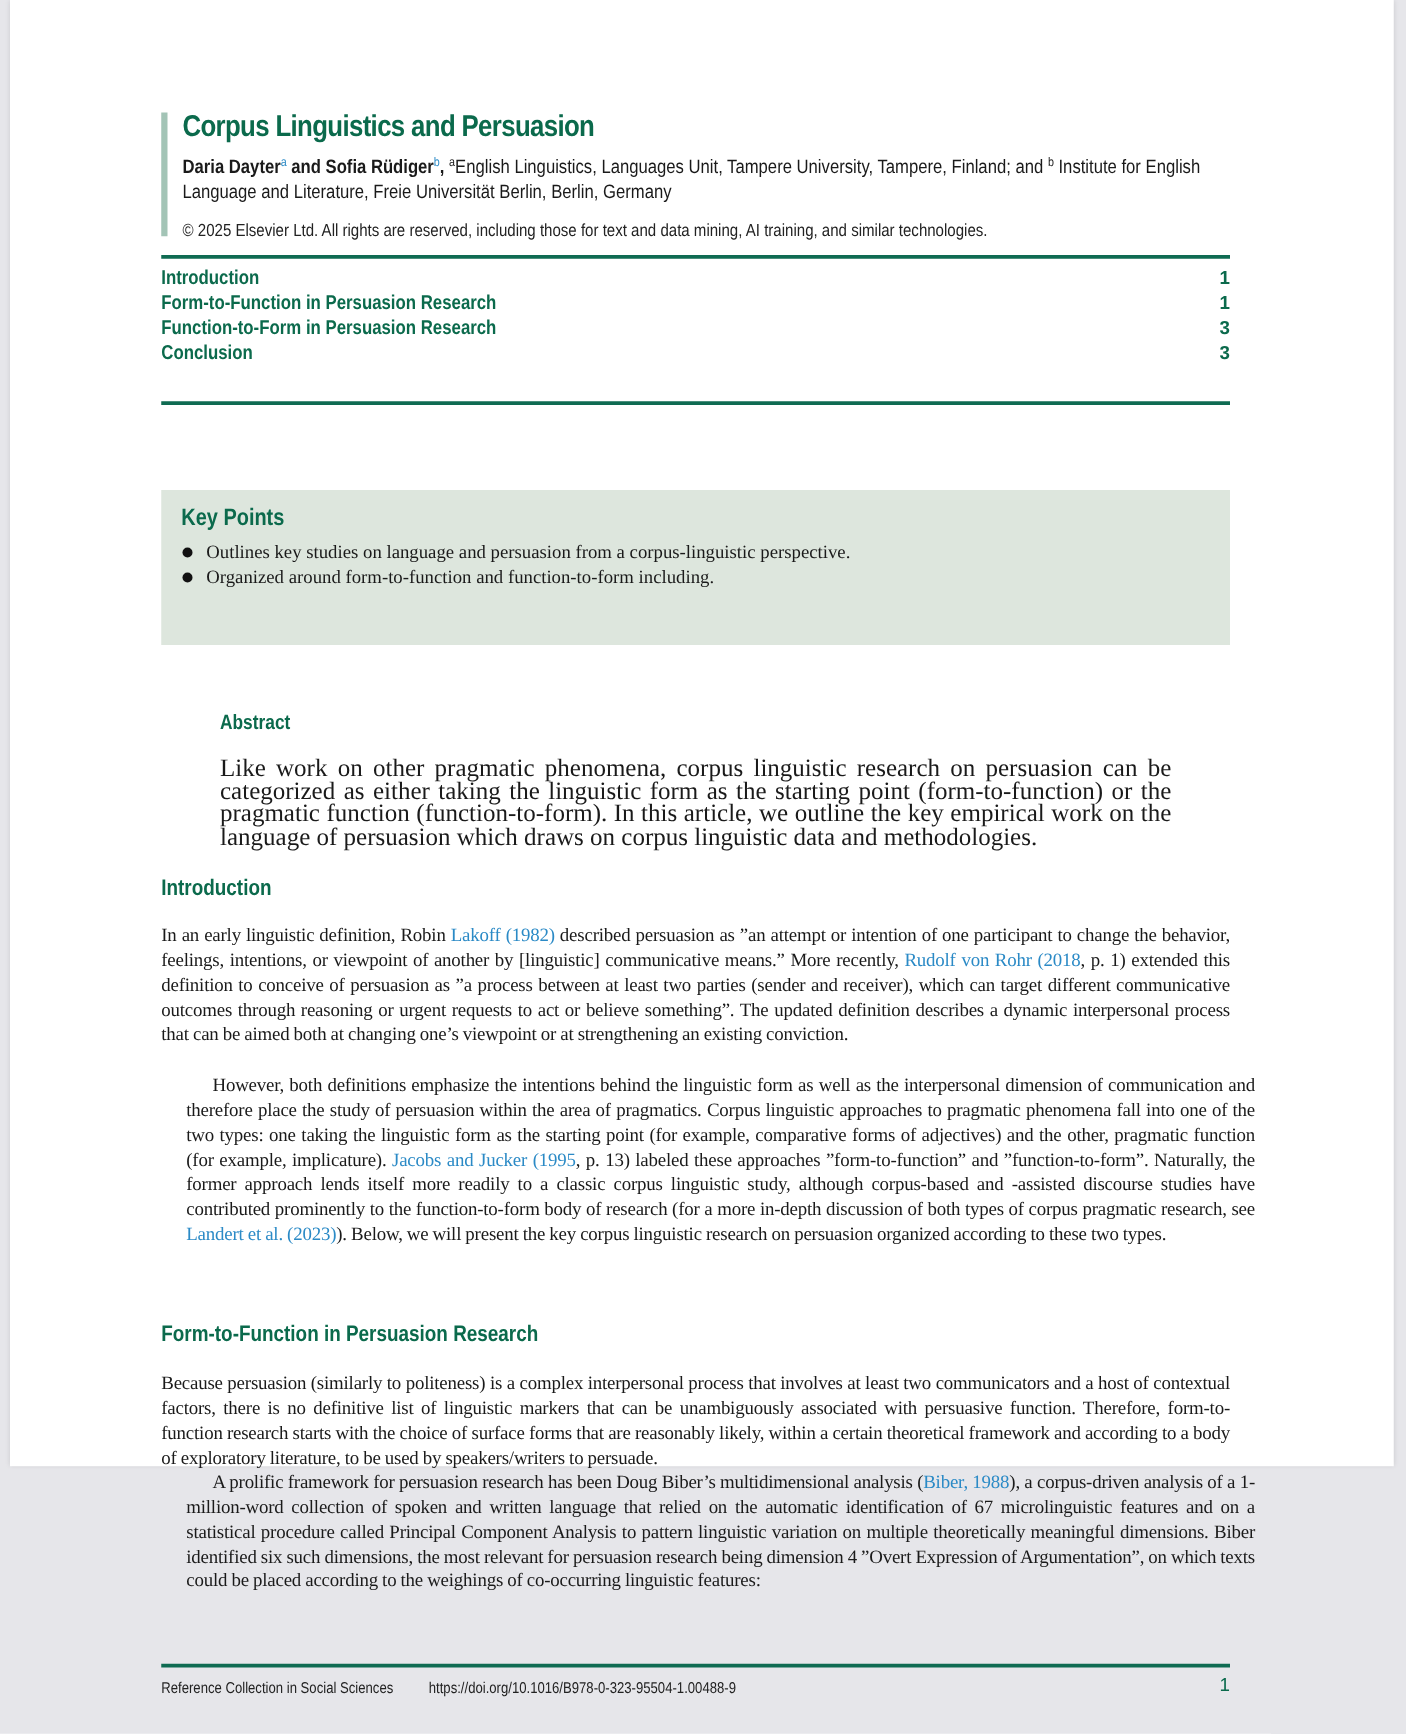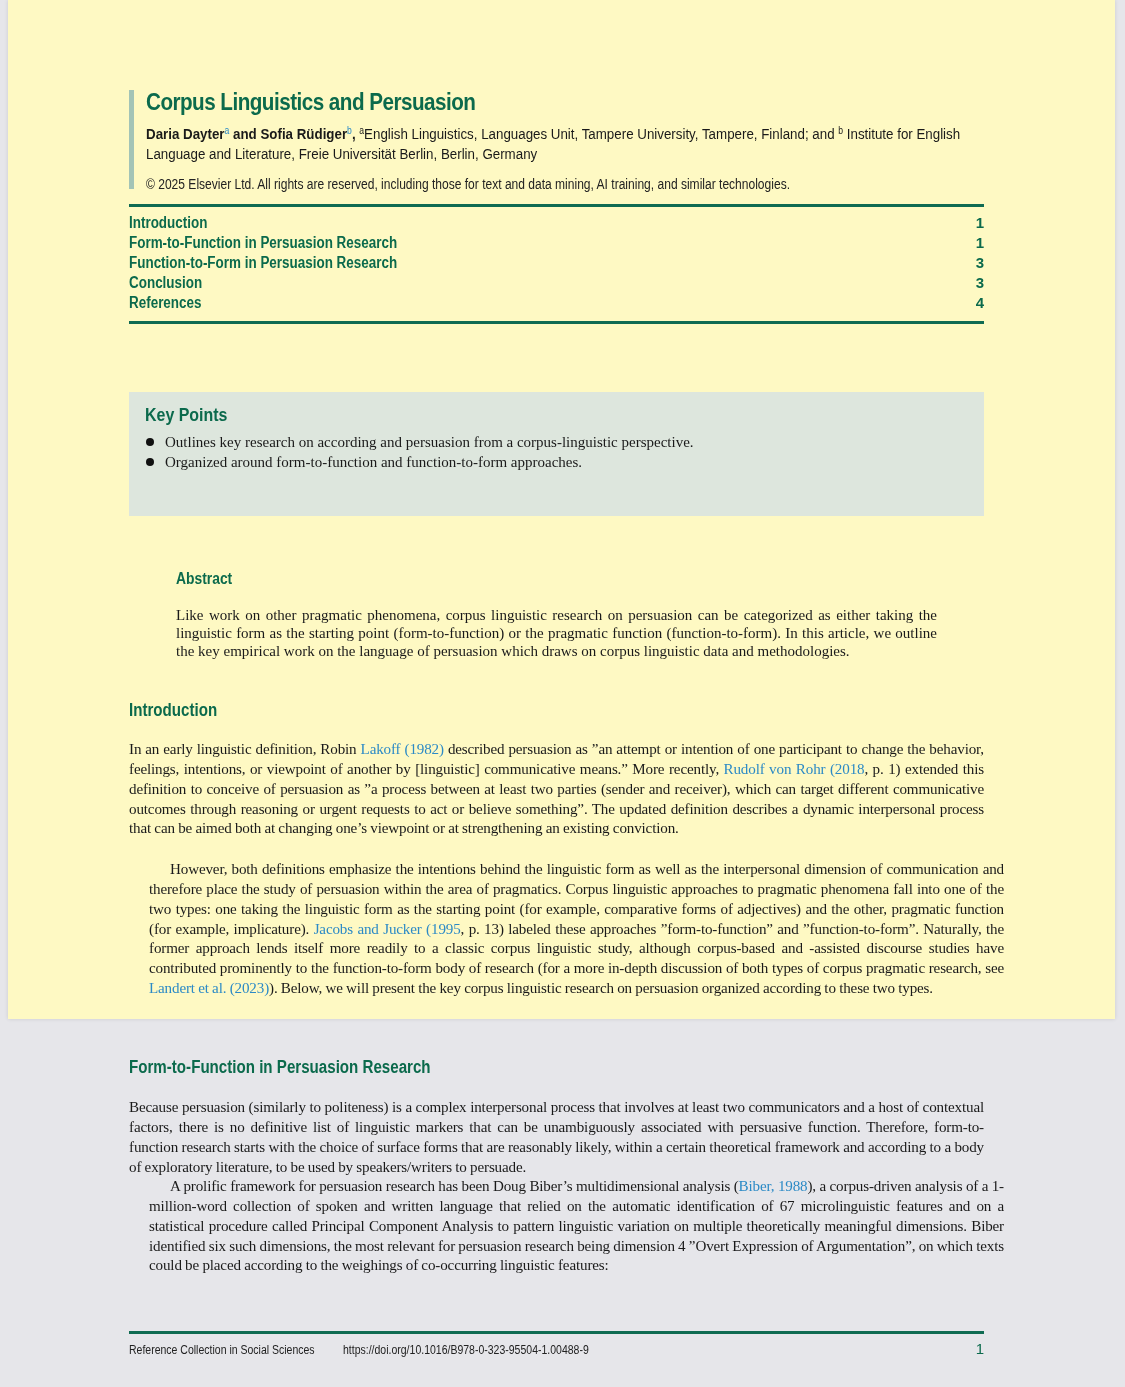--- a/index.html
+++ b/index.html
@@ -4,22 +4,22 @@
 <style>
   html, body { margin: 0; padding: 0; }
   body {
     width: 1125px; height: 1387px; overflow: hidden;
     background: #e6e6ea;
     position: relative;
     font-family: "Liberation Serif", serif;
     color: #1a1a1a;
   }
   .page {
-    position: absolute; left: 8px; top: 0; width: 1107px; height: 1019px;
-    background: #fef9c3;
+    position: absolute; left: 8px; top: 0; width: 1107px; height: 1173px;
+    background: #ffffff;
     box-shadow: 0 0 4px rgba(0,0,0,0.12);
   }
   .content { position: absolute; left: 121px; width: 855px; top: 0; }
 
   
   .title-block {
     position: absolute; left: 0; top: 90px; width: 855px; height: 99px;
     border-left: 5px solid #a3c4b6;
     padding-left: 12px; box-sizing: border-box;
   }
@@ -75,21 +75,21 @@
   }
 
   
   .abstract-title {
     position: absolute; left: 47px; top: 569px; white-space: nowrap;
     font-family: "Liberation Sans", sans-serif; font-weight: bold; font-size: 16.5px;
     color: #0b6a4c; transform: scaleX(0.84); transform-origin: left top;
   }
   .abstract-text {
     position: absolute; left: 47px; top: 606px; width: 761px;
-    font-size: 15px; line-height: 18.2px; text-align: justify; text-align-last: left;
+    font-size: 20px; line-height: 18.2px; text-align: justify; text-align-last: left;
   }
 
   
   .sec-head {
     position: absolute; left: 0; white-space: nowrap;
     font-family: "Liberation Sans", sans-serif; font-weight: bold; font-size: 18px;
     color: #0b6a4c; transform: scaleX(0.84); transform-origin: left top;
   }
   .para {
     position: absolute; left: 0; width: 855px;
@@ -142,32 +142,28 @@
         <span class="toc-page">1</span>
       </div>
       <div class="toc-row">
         <span class="toc-label">Function-to-Form in Persuasion Research</span>
         <span class="toc-page">3</span>
       </div>
       <div class="toc-row">
         <span class="toc-label">Conclusion</span>
         <span class="toc-page">3</span>
       </div>
-      <div class="toc-row">
-        <span class="toc-label">References</span>
-        <span class="toc-page">4</span>
-      </div>
     </div>
     <div class="rule" style="top:321px;"></div>
 
     <div class="keypoints">
       <div class="kp-title">Key Points</div>
       <ul class="kp-list">
-        <li>Outlines key research on according and persuasion from a corpus-linguistic perspective.</li>
-        <li>Organized around form-to-function and function-to-form approaches.</li>
+        <li>Outlines key studies on language and persuasion from a corpus-linguistic perspective.</li>
+        <li>Organized around form-to-function and function-to-form including.</li>
       </ul>
     </div>
 
     <div class="abstract-title">Abstract</div>
     <div class="abstract-text">Like work on other pragmatic phenomena, corpus linguistic research on persuasion can be categorized as either taking the linguistic form as the starting point (form-to-function) or the pragmatic function (function-to-form). In this article, we outline the key empirical work on the language of persuasion which draws on corpus linguistic data and methodologies.</div>
 
     <div class="sec-head" style="top:700px;">Introduction</div>
     <div class="para" style="top:740px;"><span>In an early linguistic definition, Robin </span><a class="ref">Lakoff (1982)</a><span> described persuasion as ”an attempt or intention of one participant to change the behavior, feelings, intentions, or viewpoint of another by [linguistic] communicative means.” More recently, </span><a class="ref">Rudolf von Rohr (2018</a><span>, p. 1) extended this definition to conceive of persuasion as ”a process between at least two parties (sender and receiver), which can target different communicative outcomes through reasoning or urgent requests to act or believe something”. The updated definition describes a dynamic interpersonal process that can be aimed both at changing one’s viewpoint or at strengthening an existing conviction.</span></div>
     <div class="para indent" style="top:860px;"><span>However, both definitions emphasize the intentions behind the linguistic form as well as the interpersonal dimension of communication and therefore place the study of persuasion within the area of pragmatics. Corpus linguistic approaches to pragmatic phenomena fall into one of the two types: one taking the linguistic form as the starting point (for example, comparative forms of adjectives) and the other, pragmatic function (for example, implicature). </span><a class="ref">Jacobs and Jucker (1995</a><span>, p. 13) labeled these approaches ”form-to-function” and ”function-to-form”. Naturally, the former approach lends itself more readily to a classic corpus linguistic study, although corpus-based and -assisted discourse studies have contributed prominently to the function-to-form body of research (for a more in-depth discussion of both types of corpus pragmatic research, see </span><a class="ref">Landert et al. (2023)</a><span>). Below, we will present the key corpus linguistic research on persuasion organized according to these two types.</span></div>
 

